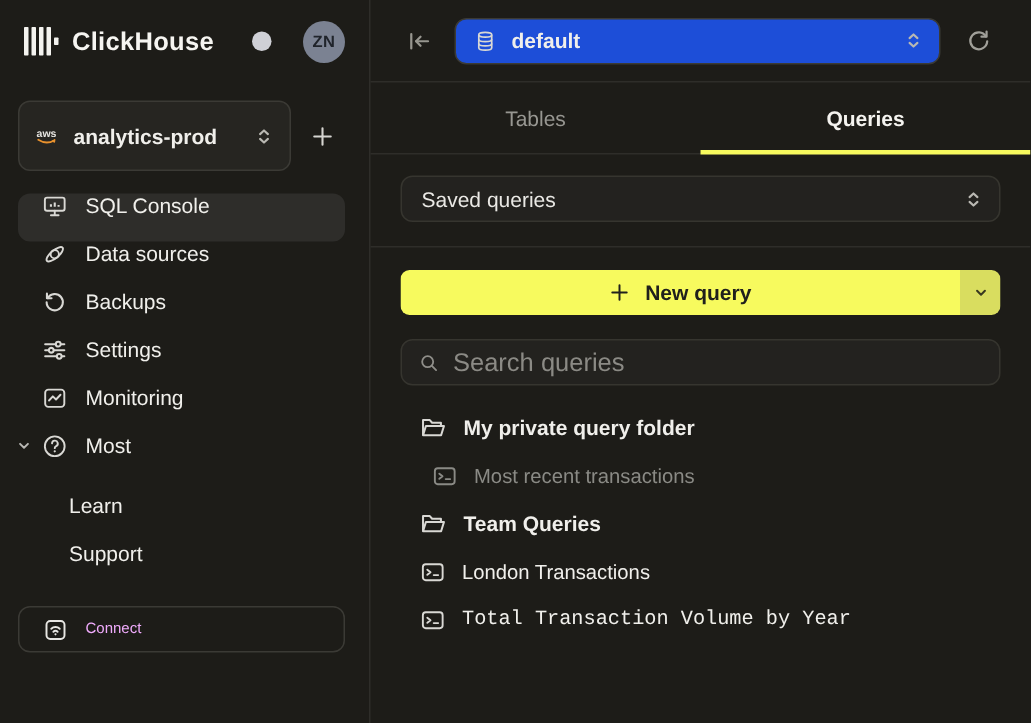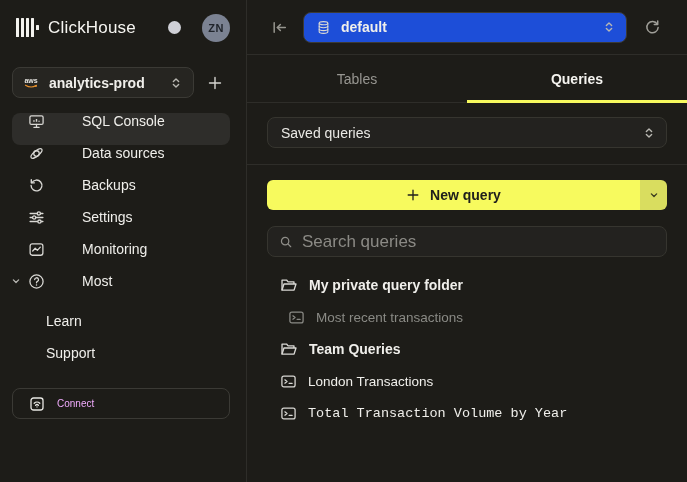--- a/index.html
+++ b/index.html
@@ -16,43 +16,43 @@
   .sidebar {
     width:247px; min-width:247px; height:100%;
     border-right:1px solid #2e2d29;
     padding:0 16px 0 12px;
     display:flex; flex-direction:column;
   }
   .sb-header { display:flex; align-items:center; height:55px; padding-left:4px; }
   .logo-bars { display:flex; align-items:center; gap:2px; height:20px; }
   .logo-bars i { width:3px; height:19px; background:#f4f3ef; border-radius:0.5px; }
   .logo-bars i.short { height:5px; }
-  .logo-title { font-size:17px; font-weight:normal; color:#f6f5f1; margin-left:9px; letter-spacing:0.2px; }
+  .logo-title { font-size:17px; font-weight:bold; color:#f6f5f1; margin-left:9px; letter-spacing:0.2px; }
   .sb-header .spacer { flex:1; }
   .status-dot { width:13px; height:13px; border-radius:50%; background:#cfd0d6; margin-right:21px; }
   .avatar {
     width:28px; height:28px; border-radius:50%; background:#7b8292;
     color:#20242b; font-size:11px; font-weight:bold;
     display:flex; align-items:center; justify-content:center; letter-spacing:0.3px;
   }
 
   .org-row { display:flex; align-items:center; margin-top:12px; }
   .org-select {
-    flex:1; height:31px; background:#262521; border:1px solid #3b3a35; border-radius:8px;
+    flex:1; height:47px; background:#262521; border:1px solid #3b3a35; border-radius:8px;
     display:flex; align-items:center; padding:0 10px 0 10px; cursor:pointer;
   }
   .org-select .label { font-size:14px; font-weight:600; color:#f0efeb; margin-left:10px; flex:1; }
   .icon { display:inline-flex; align-items:center; justify-content:center; flex:none; }
   .icon svg { display:block; }
   .plus-btn { width:30px; height:30px; display:flex; align-items:center; justify-content:center; color:#d6d5d1; cursor:pointer; margin-left:6px; }
 
   .nav { margin-top:15px; display:flex; flex-direction:column; }
   .nav-item {
     height:32px; border-radius:8px; display:flex; align-items:center;
-    padding:0 12px 16px 16px; cursor:pointer; color:#e6e5e1; position:relative;gap:25px;
+    padding:0 12px 16px 16px; cursor:pointer; color:#e6e5e1; position:relative;
   }
   .nav-item.active { background:#2e2d2a; }
   .nav-item .nv-icon { color:#d9d8d4; margin-right:12px; }
   .nav-item .nv-label { font-size:14px; color:#f0efeb; }
   .nav-item .expander { position:absolute; left:-2px; color:#b9b8b4; display:flex; }
   .sub-item { height:32px; display:flex; align-items:center; padding-left:34px; cursor:pointer; }
   .sub-item .nv-label { font-size:14px; color:#f0efeb; }
 
   .connect-btn {
     margin-top:19px; height:31px; border:1px solid #3b3a35; border-radius:8px;

